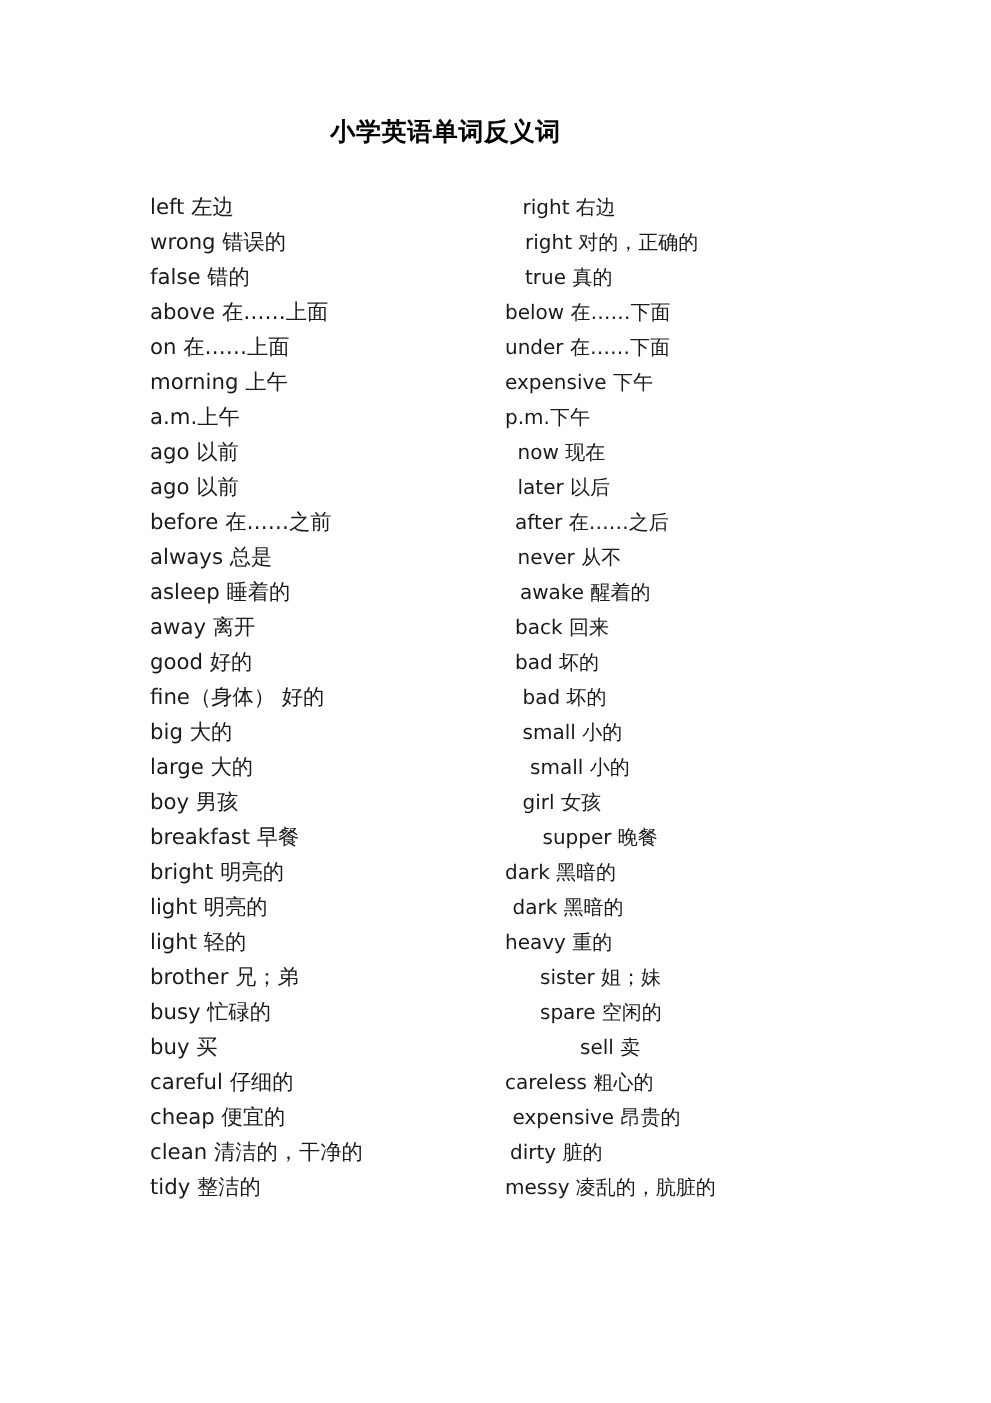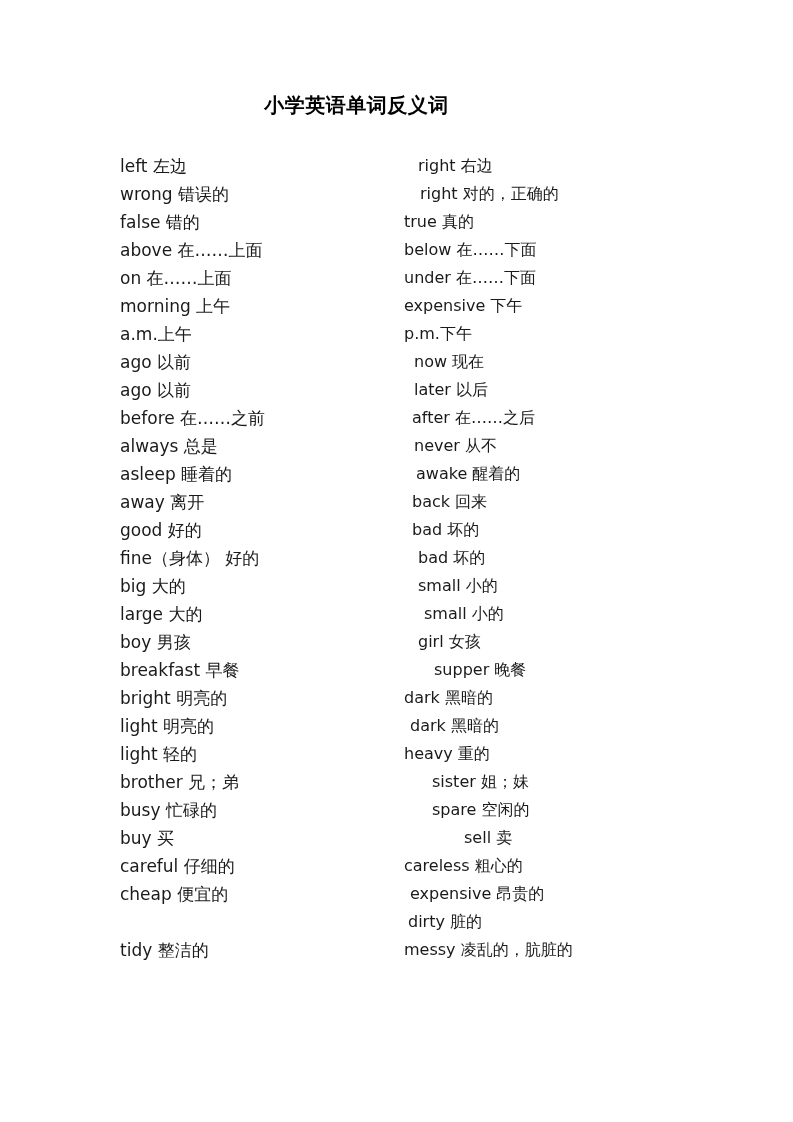--- a/index.html
+++ b/index.html
@@ -75,21 +75,21 @@
       <div class="word-row">
         <span class="col-left">left 左边</span>
         <span class="col-right" style="left: 418px;">right 右边</span>
       </div>
       <div class="word-row">
         <span class="col-left">wrong 错误的</span>
         <span class="col-right" style="left: 420px;">right 对的，正确的</span>
       </div>
       <div class="word-row">
         <span class="col-left">false  错的</span>
-        <span class="col-right" style="left: 404px; text-align: center;">true 真的</span>
+        <span class="col-right" style="left: 420px; text-align: center;">true 真的</span>
       </div>
       <div class="word-row">
         <span class="col-left">above  在……上面</span>
         <span class="col-right" style="left: 404px;">below 在……下面</span>
       </div>
       <div class="word-row">
         <span class="col-left">on  在……上面</span>
         <span class="col-right" style="left: 404px;">under 在……下面</span>
       </div>
       <div class="word-row">
@@ -174,20 +174,21 @@
       </div>
       <div class="word-row">
         <span class="col-left">careful  仔细的</span>
         <span class="col-right" style="left: 404px;">careless 粗心的</span>
       </div>
       <div class="word-row">
         <span class="col-left">cheap 便宜的</span>
         <span class="col-right" style="left: 410px;">expensive 昂贵的</span>
       </div>
       <div class="word-row">
+        <span class="col-left">clean 清洁的，干净的</span>
         <span class="col-right" style="left: 408px;">dirty 脏的</span>
       </div>
       <div class="word-row">
         <span class="col-left">tidy 整洁的</span>
         <span class="col-right" style="left: 404px;">messy 凌乱的，肮脏的</span>
       </div>
     </div>
 
 </div>
 

